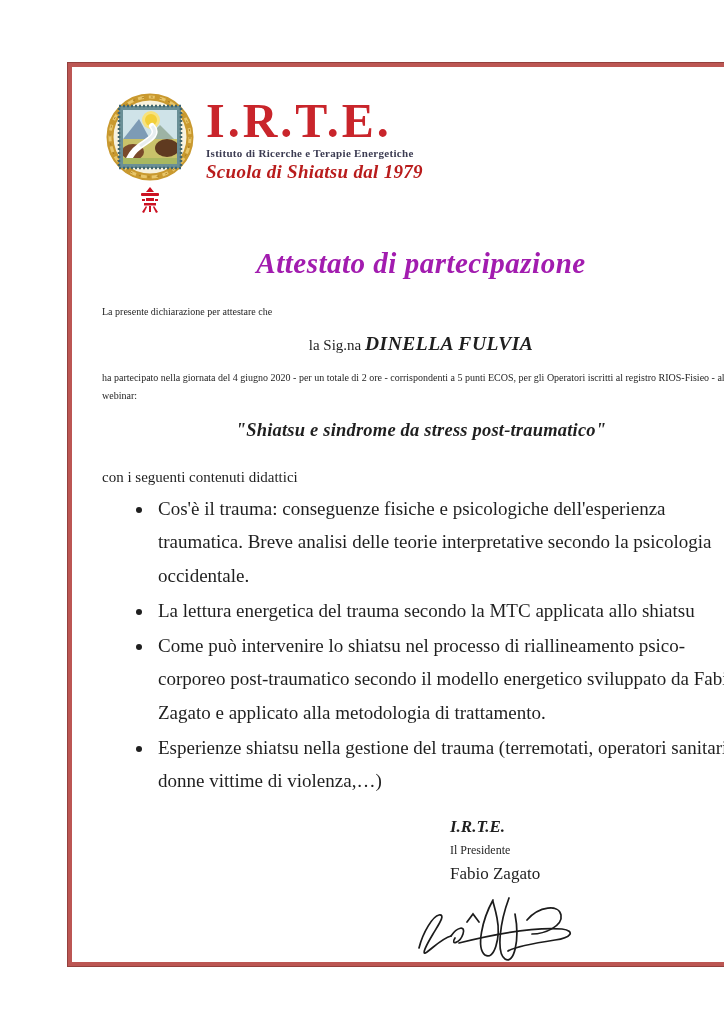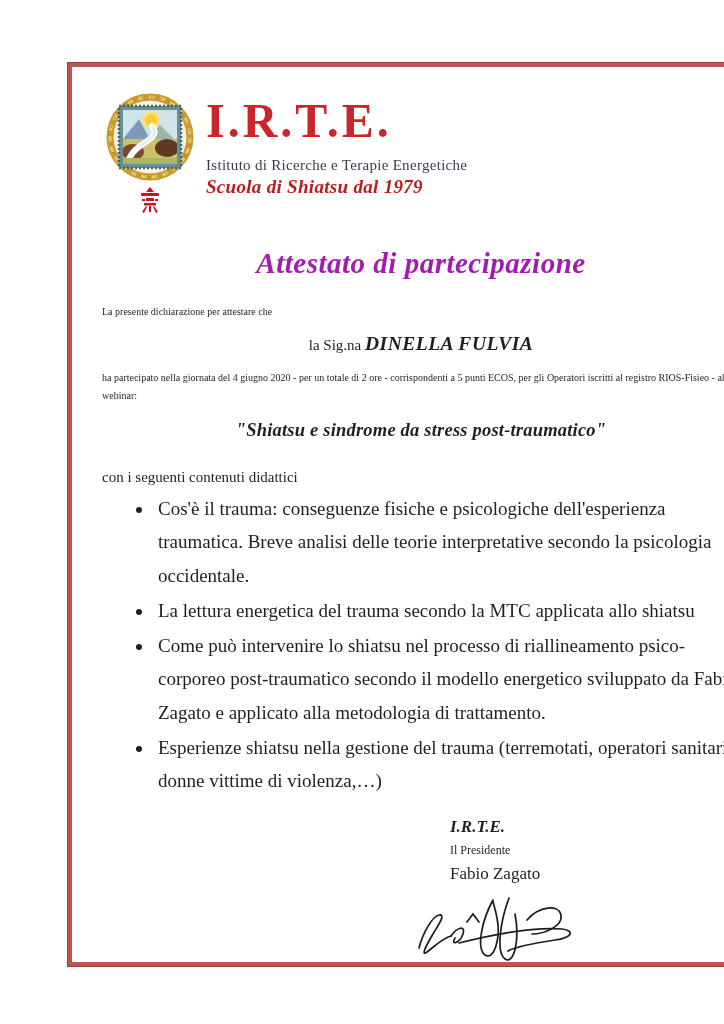--- a/index.html
+++ b/index.html
@@ -22,22 +22,22 @@
   
   .header{display:flex;align-items:flex-start;gap:10px;margin-left:2px;}
   .logo-wrap{width:92px;flex:0 0 auto;text-align:center;}
   .logo-seal{margin-top:2px;}
   .brand{padding-top:4px;}
   .brand-acronym{
     font-size:48px;font-weight:bold;line-height:1;
     color:#c9252b;letter-spacing:3px;
   }
   .brand-institute{
-    font-size:15px;font-weight:normal;color:#3c3c52;
-    margin-top:12px;letter-spacing:0.3px;
+    font-size:11px;font-weight:bold;color:#3c3c52;
+    margin-top:2px;letter-spacing:0.3px;
   }
   .brand-school{
     font-size:19px;font-weight:bold;font-style:italic;
     color:#b91c1c;margin-top:2px;letter-spacing:0.3px;
   }
   
   .cert-title{
     text-align:center;
     font-size:29px;font-weight:bold;font-style:italic;
     margin-top:30px;letter-spacing:0.5px;color:#a21caf;

